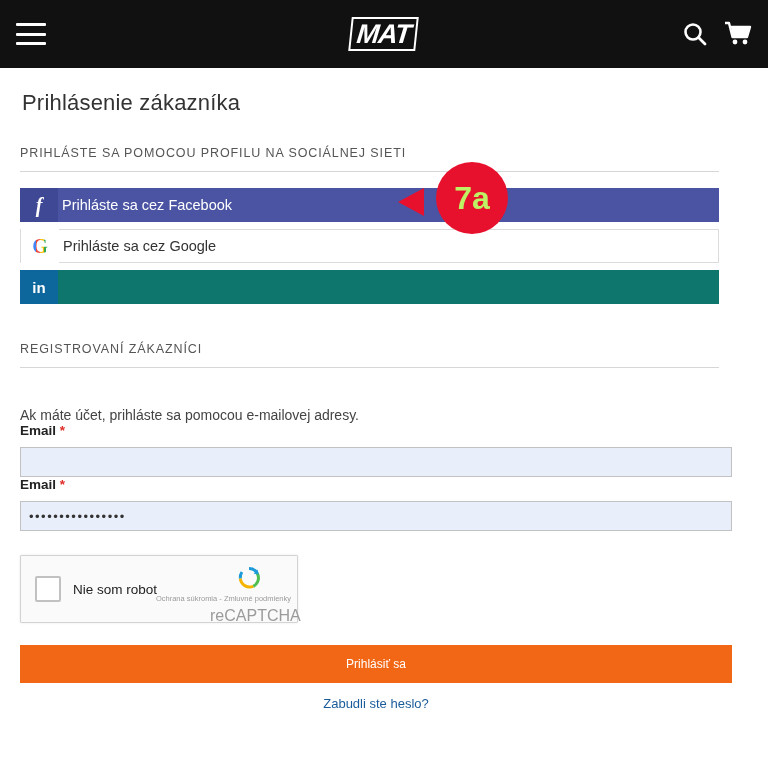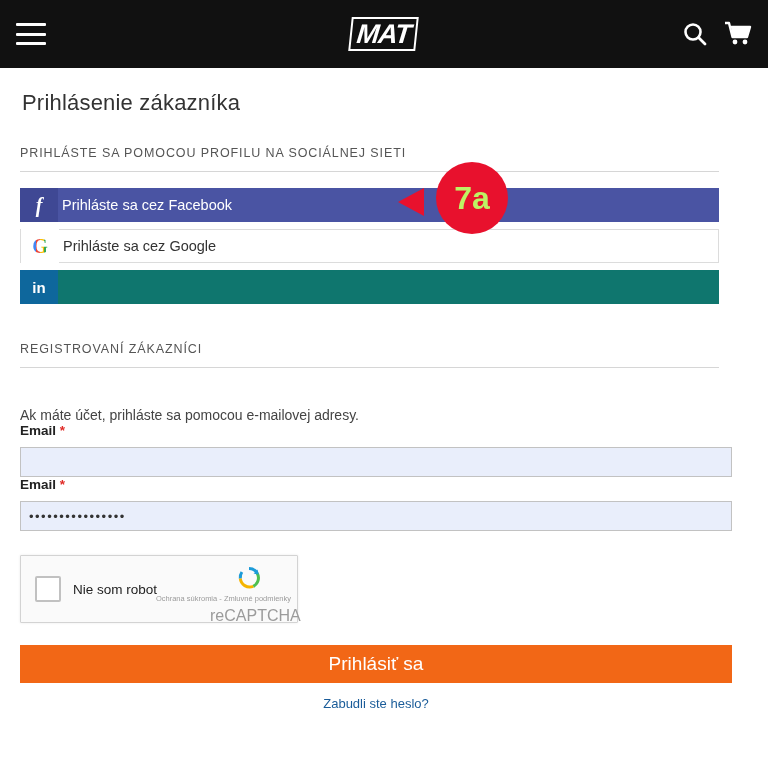--- a/index.html
+++ b/index.html
@@ -217,21 +217,21 @@
   }
 
   
   .submit-btn {
     margin-top: 22px;
     width: 712px;
     height: 38px;
     background: #f26716;
     color: #ffffff;
     border: none;
-    font-size: 19px;
+    font-size: 12px;
     font-family: "Liberation Sans", sans-serif;
     cursor: pointer;
     display: block;
   }
   .forgot {
     display: block;
     text-align: center;
     width: 712px;
     margin-top: 13px;
     font-size: 13px;

